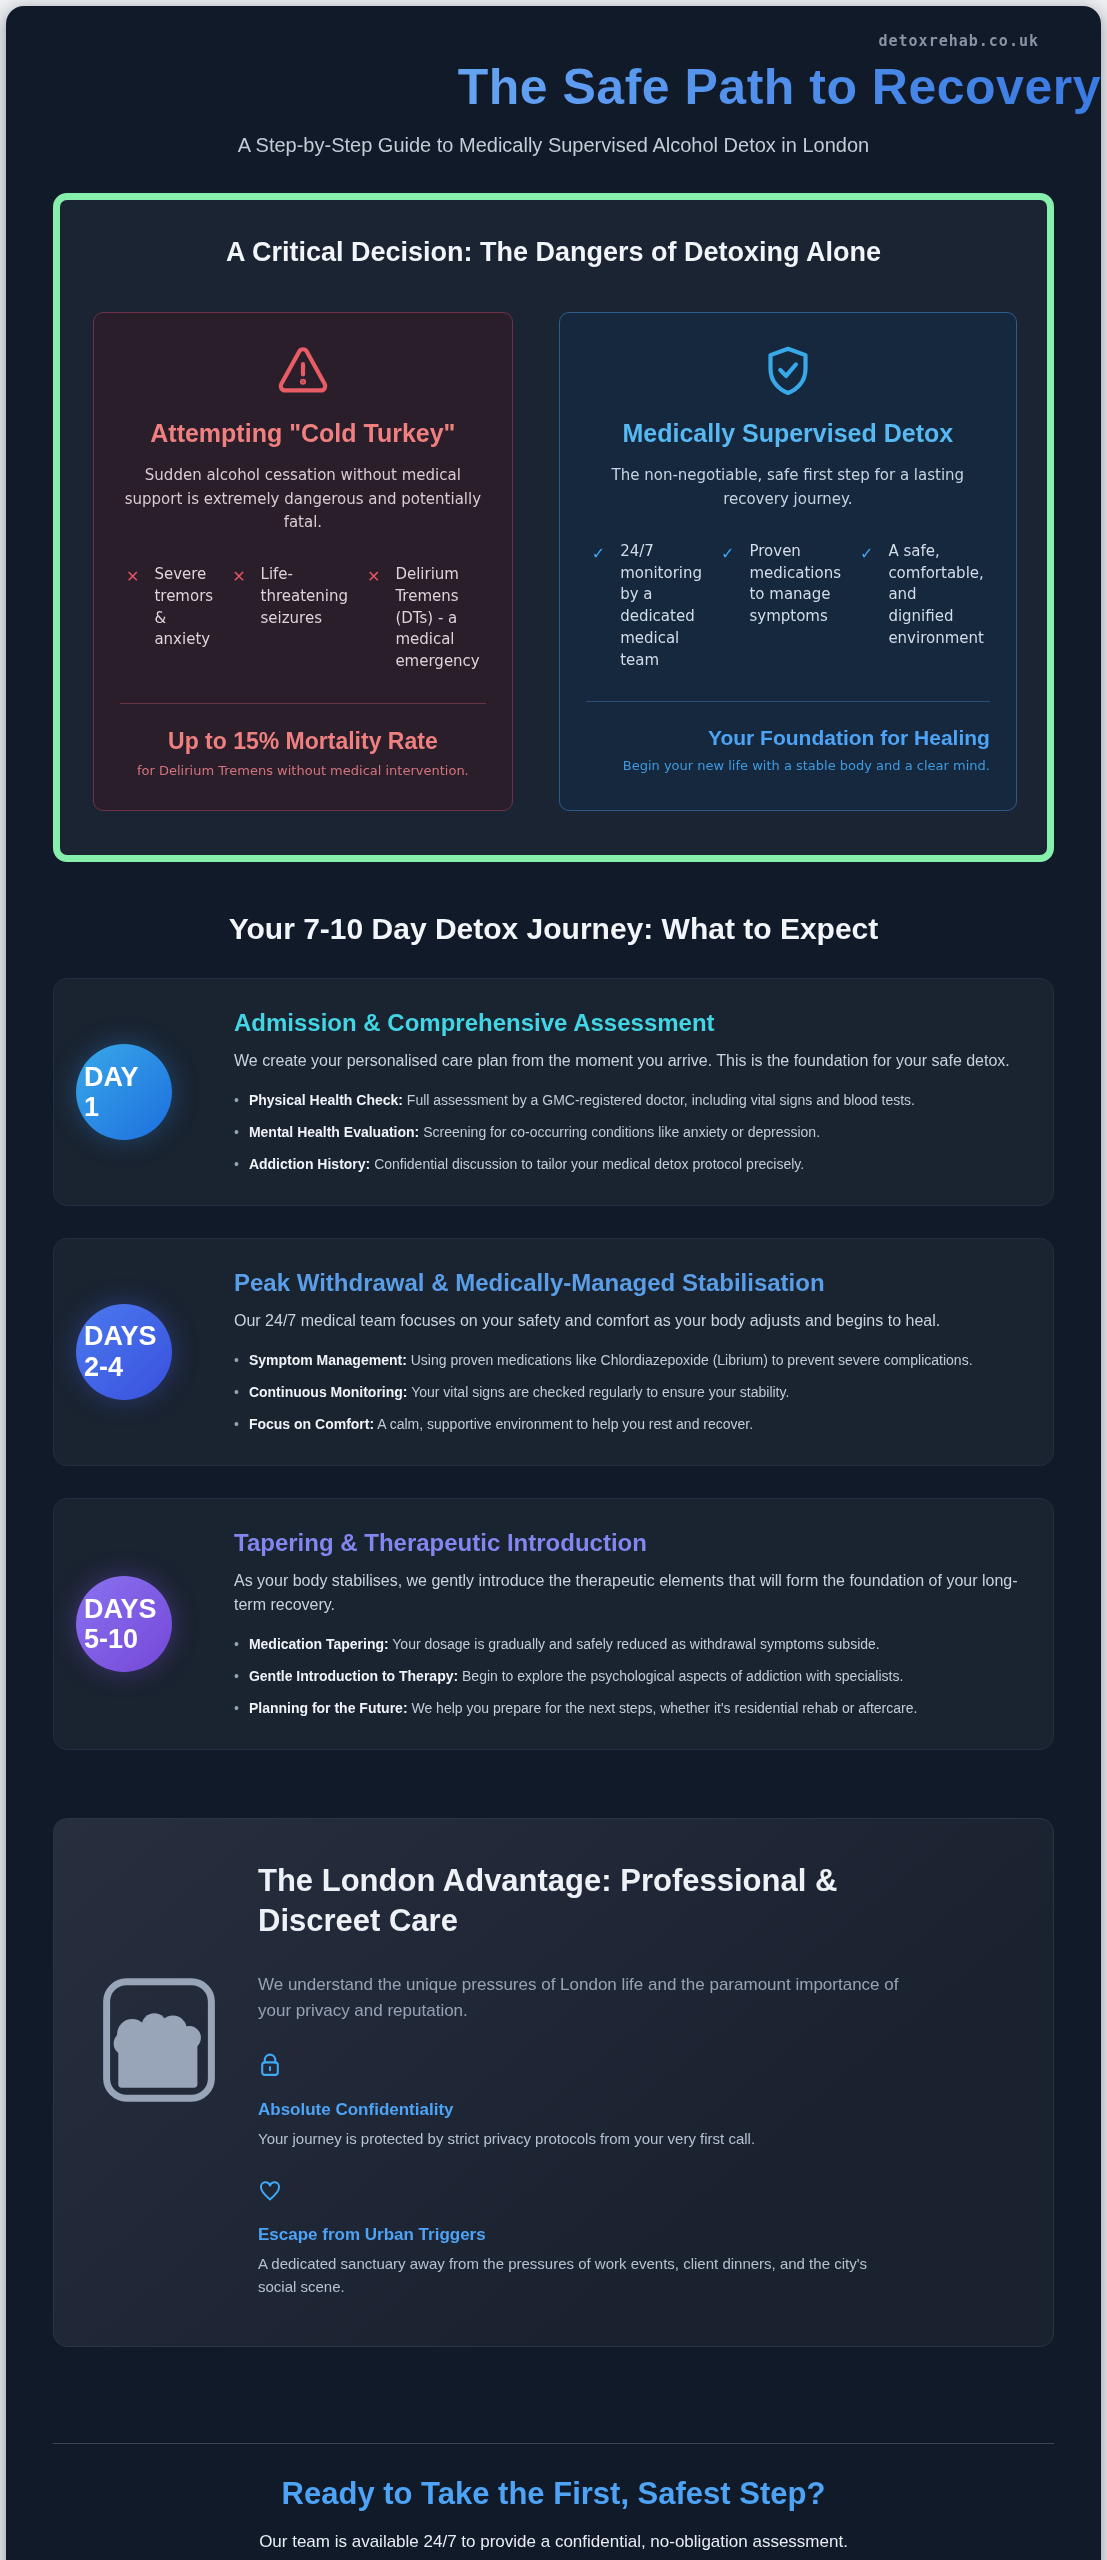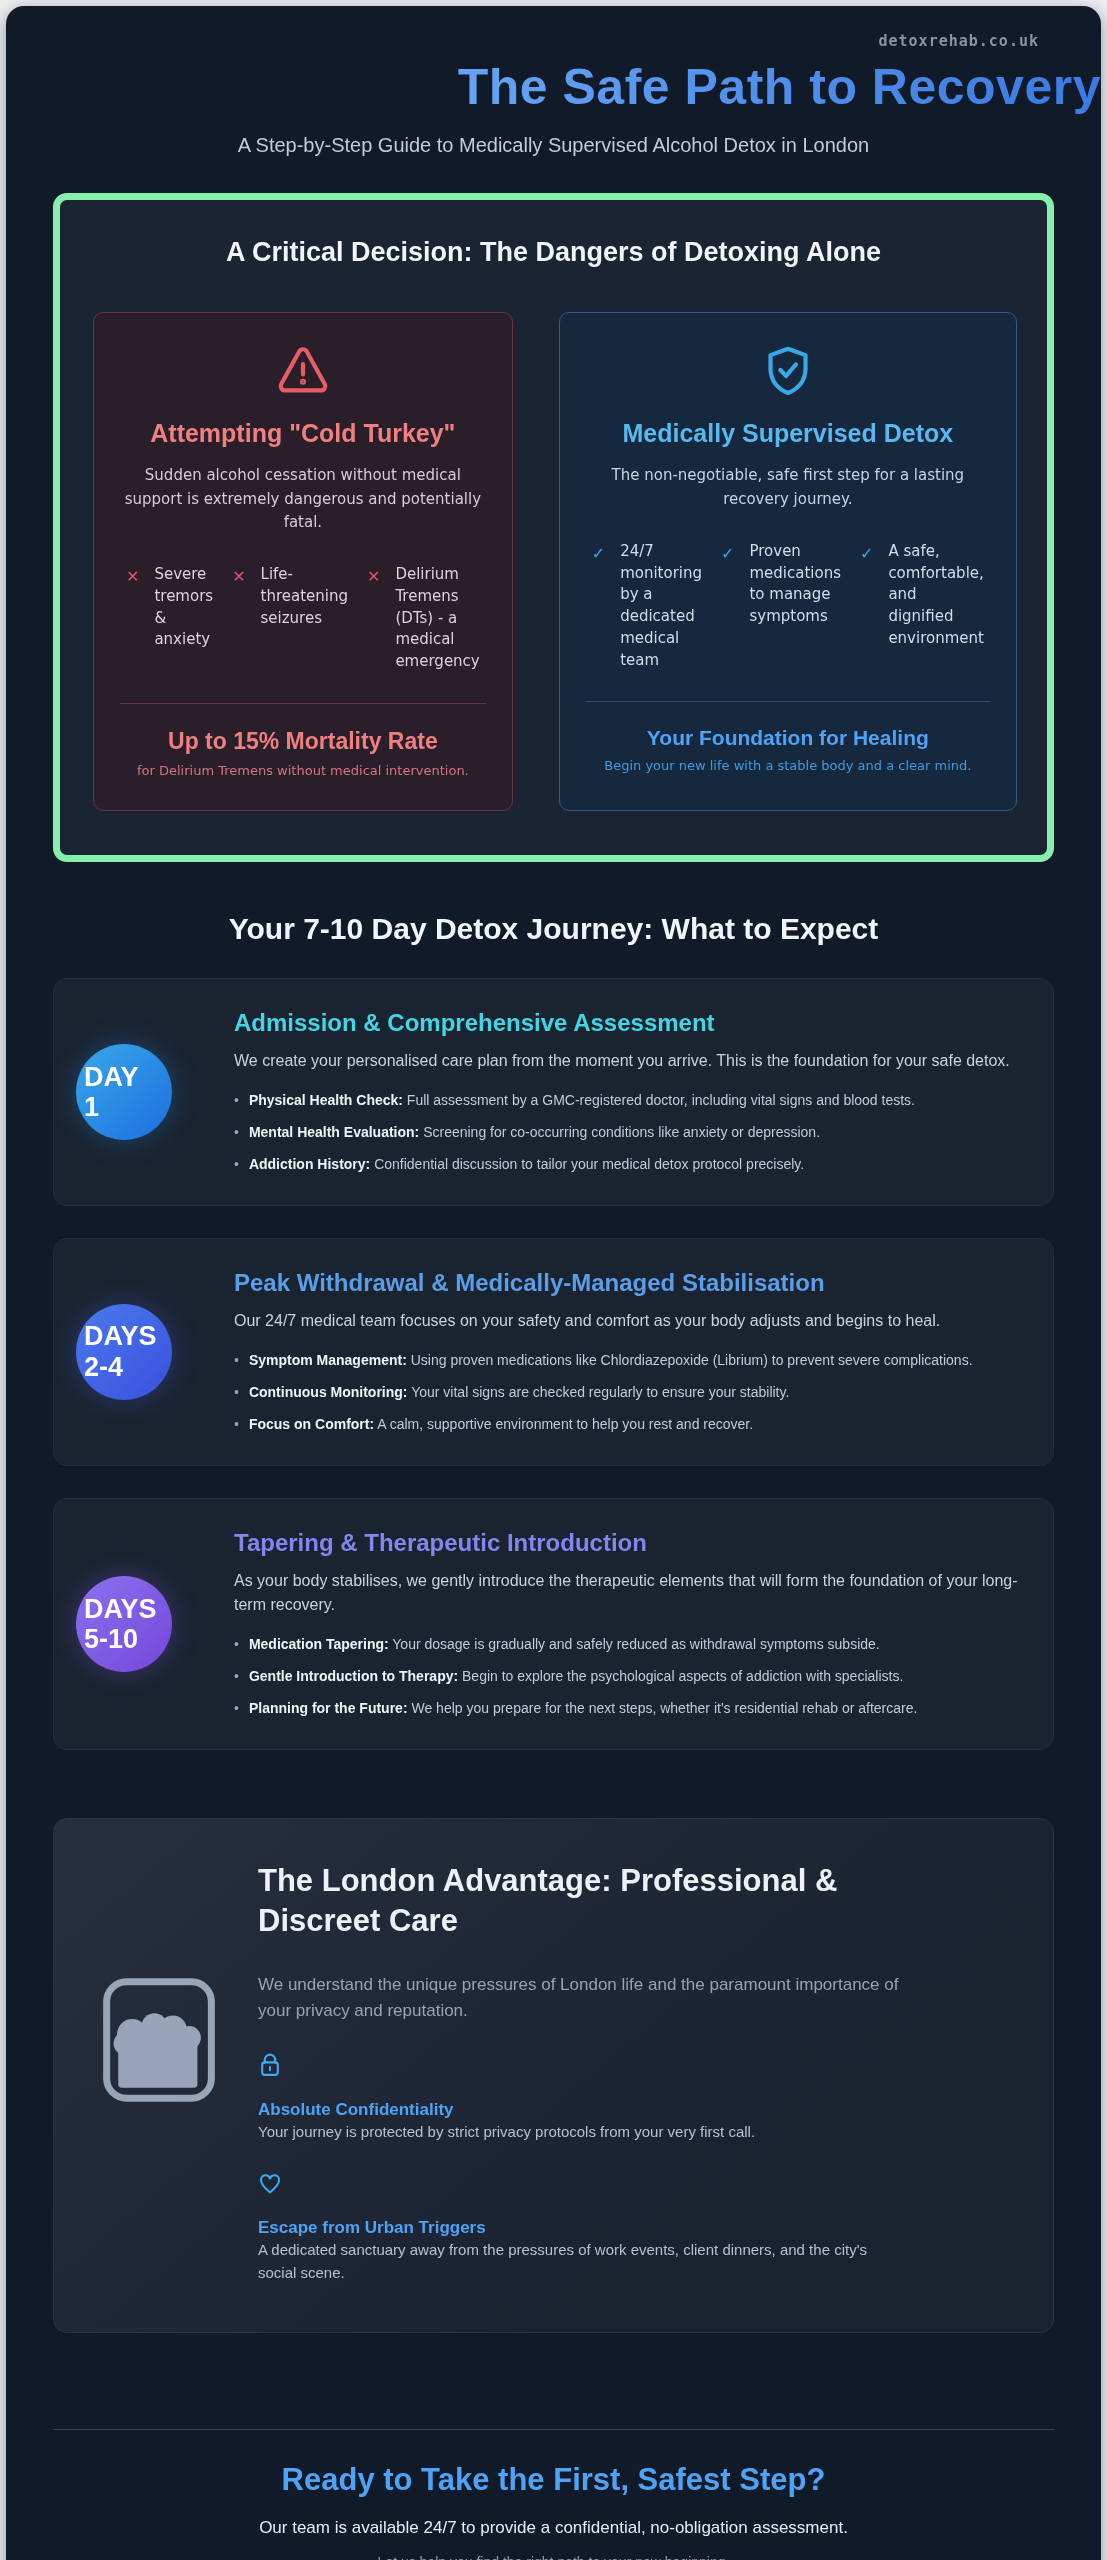--- a/index.html
+++ b/index.html
@@ -43,21 +43,21 @@
   .panel.safe   .panel-desc { color:#c6d3e2; }
   .panel-list { margin-top:30px; text-align:left; display:flex; gap:19px; padding:0 6px; }
   .panel-list .item { display:flex; gap:15px; font-size:15px; line-height:1.45; align-items:flex-start; }
   .panel.danger .item { color:#ded4dc; }
   .panel.safe   .item { color:#d3dde9; }
   .mark { font-weight:bold; font-size:16px; flex:0 0 auto; margin-top:1px; }
   .mark.cross::before { content:"\2715"; color:#e0555f; }
   .mark.check::before { content:"\2713"; color:#3fa9f5; }
   .panel-stat { margin-top:30px; padding-top:24px; }
   .panel.danger .panel-stat { border-top:1px solid rgba(224,96,110,.35); }
-  .panel.safe   .panel-stat { border-top:1px solid rgba(80,150,220,.35); }
+  .panel.safe   .panel-stat { border-top:1px solid rgba(80,150,220,.35);text-align:right; }
   .stat-title { font-size:23px; font-weight:bold; font-family:"Liberation Sans", sans-serif; }
   .panel.danger .stat-title { color:#f08080; }
   .panel.safe   .stat-title { color:#4da3f5; font-size:21px; }
   .stat-sub { font-size:13px; margin-top:8px; }
   .panel.danger .stat-sub { color:#d3747e; }
   .panel.safe   .stat-sub { color:#3f9ae0; }
 
   
   .journey-title { margin-top:50px; text-align:center; font-size:30px; font-weight:bold;
     color:#f2f5f9; font-family:"Liberation Sans", sans-serif; }
@@ -95,21 +95,21 @@
   .london-grid { display:grid; grid-template-columns:158px 1fr; }
   .london-title { grid-column:2; font-size:31px; font-weight:bold; color:#eef2f7;
     line-height:1.3; font-family:"Liberation Sans", sans-serif; max-width:640px; }
   .london-icon-cell { grid-column:1; padding-top:34px; }
   .london-body { grid-column:2; }
   .london-desc { margin-top:30px; font-size:17px; line-height:1.55; color:#97a3b4;
     font-family:"Liberation Sans", sans-serif; max-width:660px; }
   .adv-item { display:flex; gap:18px; margin-top:26px; align-items:flex-start;flex-direction:column; }
   .adv-icon { flex:0 0 auto; margin-top:2px; }
   .adv-title { font-size:17px; font-weight:bold; color:#4da3f5; font-family:"Liberation Sans", sans-serif; }
-  .adv-text { font-size:15px; line-height:1.55; color:#b6c1d0;
+  .adv-text { margin-top:7px; font-size:15px; line-height:1.55; color:#b6c1d0;
     font-family:"Liberation Sans", sans-serif; max-width:620px; }
 
   
   .footer-divider { margin:96px 47px 0; border-top:1px solid #3a4454; }
   .cta-title { margin-top:32px; text-align:center; font-size:31px; font-weight:bold;
     color:#4da3f5; font-family:"Liberation Sans", sans-serif; }
   .cta-line1 { margin-top:20px; text-align:center; font-size:17px; color:#e8edf4;
     font-family:"Liberation Sans", sans-serif; }
   .cta-line2 { margin-top:16px; text-align:center; font-size:14px; color:#8f9aac;
     font-family:"Liberation Sans", sans-serif; }

